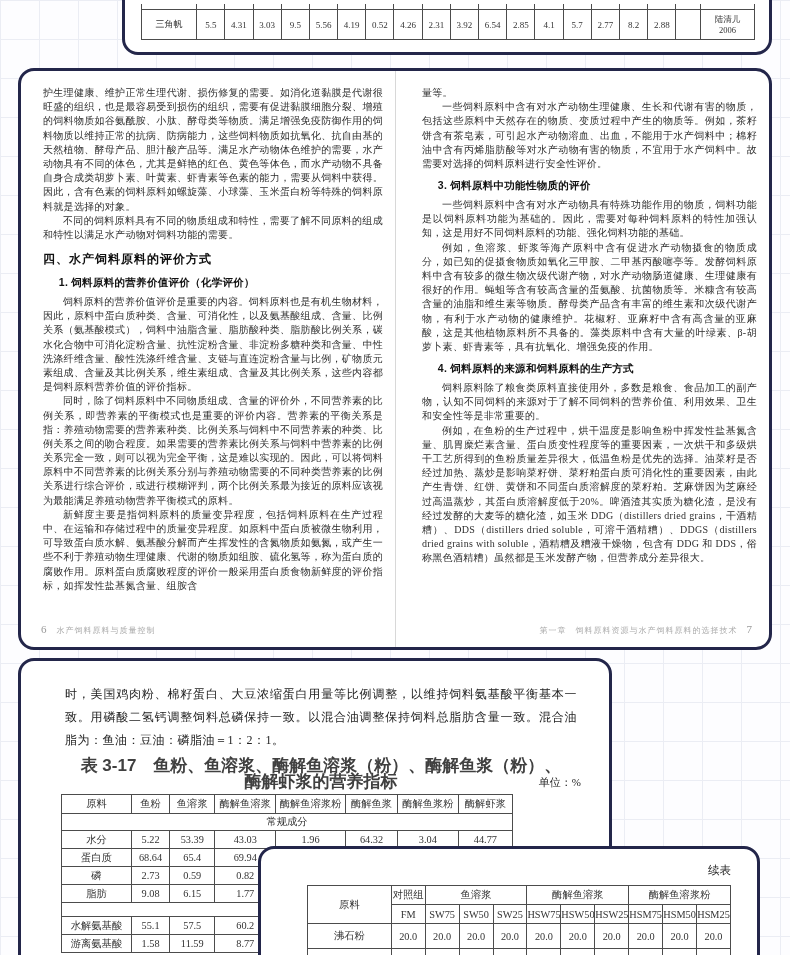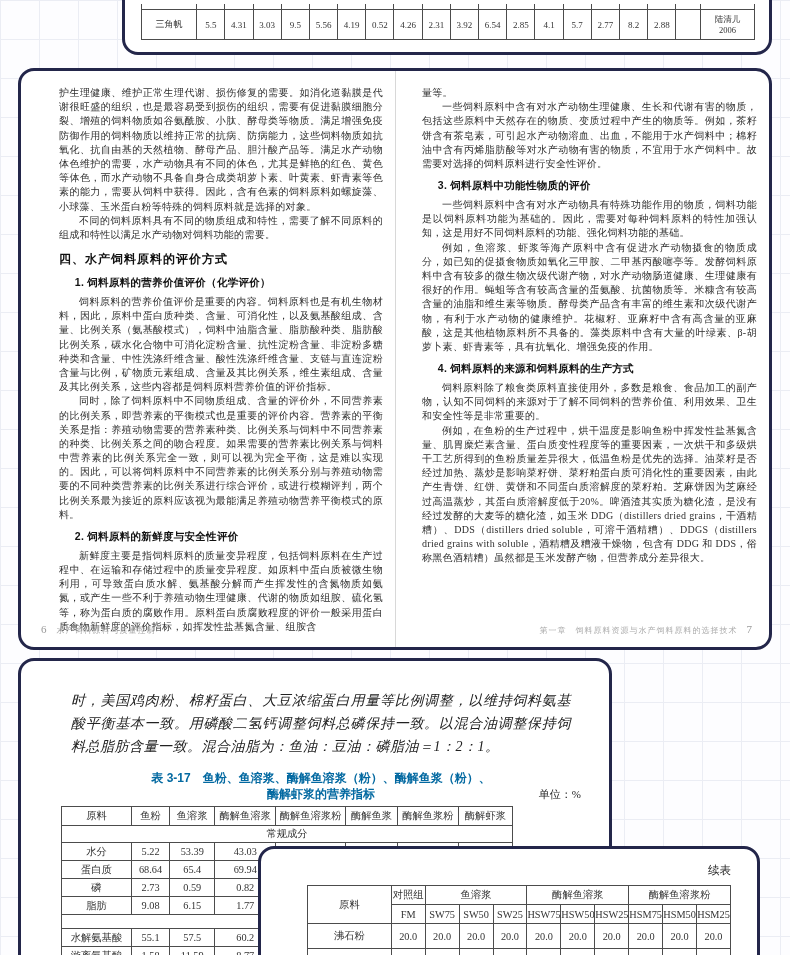--- a/index.html
+++ b/index.html
@@ -25,40 +25,40 @@
   .ttab td{border:1px solid #4c4c4c;text-align:center;font-size:9px;color:#333;padding:0;overflow:hidden;}
   .ttab tr.ghost td{border-top:none;height:5px;}
   .ttab tr.main td{height:29px;}
   .ttab td.cite{font-size:8.5px;line-height:1.25;}
   .ttab col.cw-label{width:9%;} .ttab col.cw-num{width:4.6%;}
   .ttab col.cw-empty{width:4%;} .ttab col.cw-cite{width:8.8%;}
   
   #spread-card{left:18px;top:68px;width:754px;height:582px;display:flex;}
   .page{width:50%;box-sizing:border-box;position:relative;overflow:hidden;
         font-size:10px;line-height:1.42;letter-spacing:0.3px;text-align:justify;color:#2e2e2e;}
-  .page.left{padding:15px 12px 28px 38px;}
+  .page.left{padding:15px 12px 28px 22px;}
   .page.right{padding:15px 12px 28px 26px;border-left:1px solid #d8d8d8;}
   .page p{margin:0;}
   .page p.body{text-indent:2em;}
   .page p.cont{text-indent:0;}
   .page h3{font-family:"Liberation Sans","DejaVu Sans",sans-serif;font-size:12px;
            margin:9px 0 7px;letter-spacing:1px;color:#111;}
   .page h4{font-family:"Liberation Sans","DejaVu Sans",sans-serif;font-size:10.5px;
            margin:7px 0 5px;text-indent:1.5em;color:#111;}
   .footer-l{position:absolute;left:20px;bottom:9px;font-size:8px;color:#aaaaaa;letter-spacing:1px;}
   .footer-l .num{font-size:11px;color:#999;margin-right:9px;}
   .footer-r{position:absolute;right:16px;bottom:9px;font-size:8px;color:#aaaaaa;letter-spacing:1px;text-align:right;}
   .footer-r .num{font-size:11px;color:#999;margin-left:9px;}
   
   #bottom-card{left:18px;top:658px;width:594px;height:340px;padding:16px 26px 0 38px;}
-  #bottom-card .intro{margin:12px;font-size:14px;line-height:23px;letter-spacing:0.5px;
-                      text-align:justify;color:#222;font-style:italic;}
+  #bottom-card .intro{margin:6px;font-size:12px;line-height:23px;letter-spacing:0.5px;
+                      text-align:justify;color:#222;}
   .cap-wrap{position:relative;margin-top:2px;}
   .cap{font-family:"Liberation Sans","DejaVu Sans",sans-serif;font-weight:bold;
-       font-size:12px;line-height:16px;text-align:center;color:#0369a1;}
+       font-size:17px;line-height:16px;text-align:center;color:#404040;}
   .unit{position:absolute;right:2px;bottom:0;font-size:11px;color:#222;}
   .t17{margin:4px 0 0 2px;width:452px;}
   .t17 th,.t17 td{border:1px solid #4c4c4c;font-weight:normal;font-size:10.3px;
                   text-align:center;padding:0;color:#333;}
   .t17 thead th{height:18px;}
   .t17 td.sec{height:16px;}
   .t17 tbody td{height:17px;text-align:center;}
   .t17 td.sp{height:13px;}
   
   #cont-card{left:258px;top:846px;width:502px;height:132px;padding:14px 0 0 0;z-index:5;}
@@ -152,21 +152,20 @@
 
 <section class="card" id="spread-card">
   <div class="page left">
     <div id="left-blocks">
         <p class="cont">护生理健康、维护正常生理代谢、损伤修复的需要。如消化道黏膜是代谢很旺盛的组织，也是最容易受到损伤的组织，需要有促进黏膜细胞分裂、增殖的饲料物质如谷氨酰胺、小肽、酵母类等物质。满足增强免疫防御作用的饲料物质以维持正常的抗病、防病能力，这些饲料物质如抗氧化、抗自由基的天然植物、酵母产品、胆汁酸产品等。满足水产动物体色维护的需要，水产动物具有不同的体色，尤其是鲜艳的红色、黄色等体色，而水产动物不具备自身合成类胡萝卜素、叶黄素、虾青素等色素的能力，需要从饲料中获得。因此，含有色素的饲料原料如螺旋藻、小球藻、玉米蛋白粉等特殊的饲料原料就是选择的对象。</p>
         <p class="body">不同的饲料原料具有不同的物质组成和特性，需要了解不同原料的组成和特性以满足水产动物对饲料功能的需要。</p>
         <h3>四、水产饲料原料的评价方式</h3>
         <h4>1. 饲料原料的营养价值评价（化学评价）</h4>
         <p class="body">饲料原料的营养价值评价是重要的内容。饲料原料也是有机生物材料，因此，原料中蛋白质种类、含量、可消化性，以及氨基酸组成、含量、比例关系（氨基酸模式），饲料中油脂含量、脂肪酸种类、脂肪酸比例关系，碳水化合物中可消化淀粉含量、抗性淀粉含量、非淀粉多糖种类和含量、中性洗涤纤维含量、酸性洗涤纤维含量、支链与直连淀粉含量与比例，矿物质元素组成、含量及其比例关系，维生素组成、含量及其比例关系，这些内容都是饲料原料营养价值的评价指标。</p>
         <p class="body">同时，除了饲料原料中不同物质组成、含量的评价外，不同营养素的比例关系，即营养素的平衡模式也是重要的评价内容。营养素的平衡关系是指：养殖动物需要的营养素种类、比例关系与饲料中不同营养素的种类、比例关系之间的吻合程度。如果需要的营养素比例关系与饲料中营养素的比例关系完全一致，则可以视为完全平衡，这是难以实现的。因此，可以将饲料原料中不同营养素的比例关系分别与养殖动物需要的不同种类营养素的比例关系进行综合评价，或进行模糊评判，两个比例关系最为接近的原料应该视为最能满足养殖动物营养平衡模式的原料。</p>
-        <h4>2. 饲料原料的新鲜度与安全性评价</h4>
         <p class="body">新鲜度主要是指饲料原料的质量变异程度，包括饲料原料在生产过程中、在运输和存储过程中的质量变异程度。如原料中蛋白质被微生物利用，可导致蛋白质水解、氨基酸分解而产生挥发性的含氮物质如氨氮，或产生一些不利于养殖动物生理健康、代谢的物质如组胺、硫化氢等，称为蛋白质的腐败作用。原料蛋白质腐败程度的评价一般采用蛋白质食物新鲜度的评价指标，如挥发性盐基氮含量、组胺含</p>
       </div>
     <div class="footer-l">
       <span class="num">6</span><span>水产饲料原料与质量控制</span>
     </div>
   </div>
   <div class="page right">
     <div id="right-blocks">
         <p class="cont">量等。</p>
         <p class="body">一些饲料原料中含有对水产动物生理健康、生长和代谢有害的物质，包括这些原料中天然存在的物质、变质过程中产生的物质等。例如，茶籽饼含有茶皂素，可引起水产动物溶血、出血，不能用于水产饲料中；棉籽油中含有丙烯脂肪酸等对水产动物有害的物质，不宜用于水产饲料中。故需要对选择的饲料原料进行安全性评价。</p>

